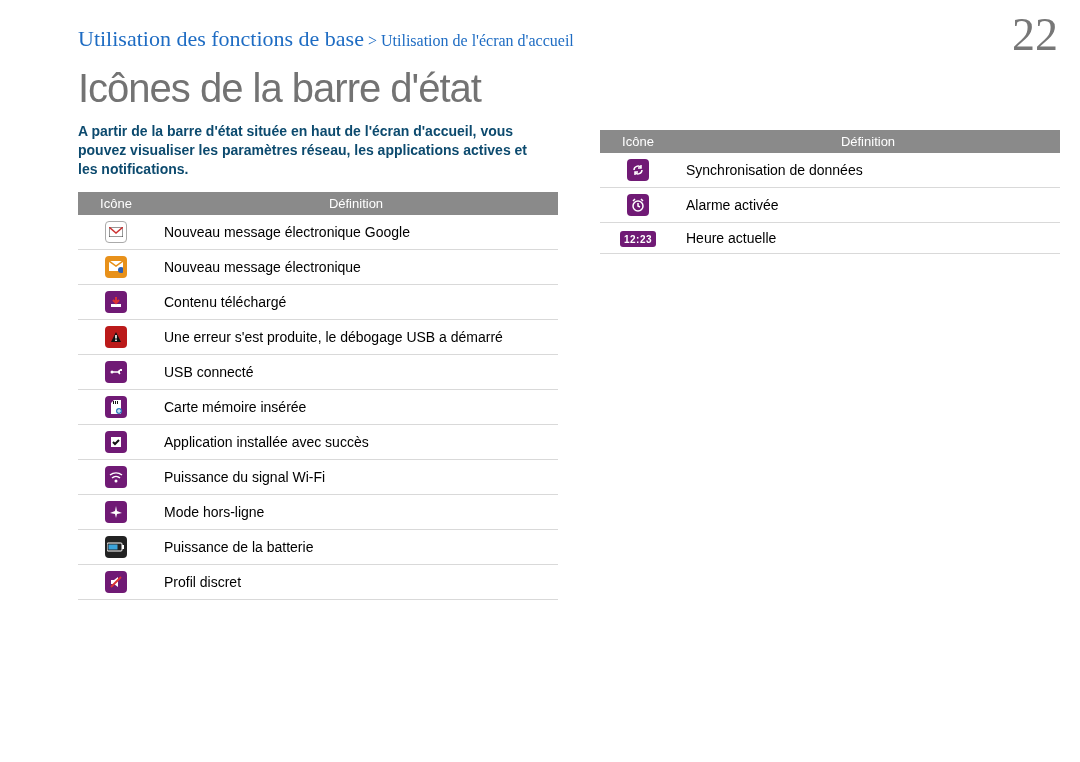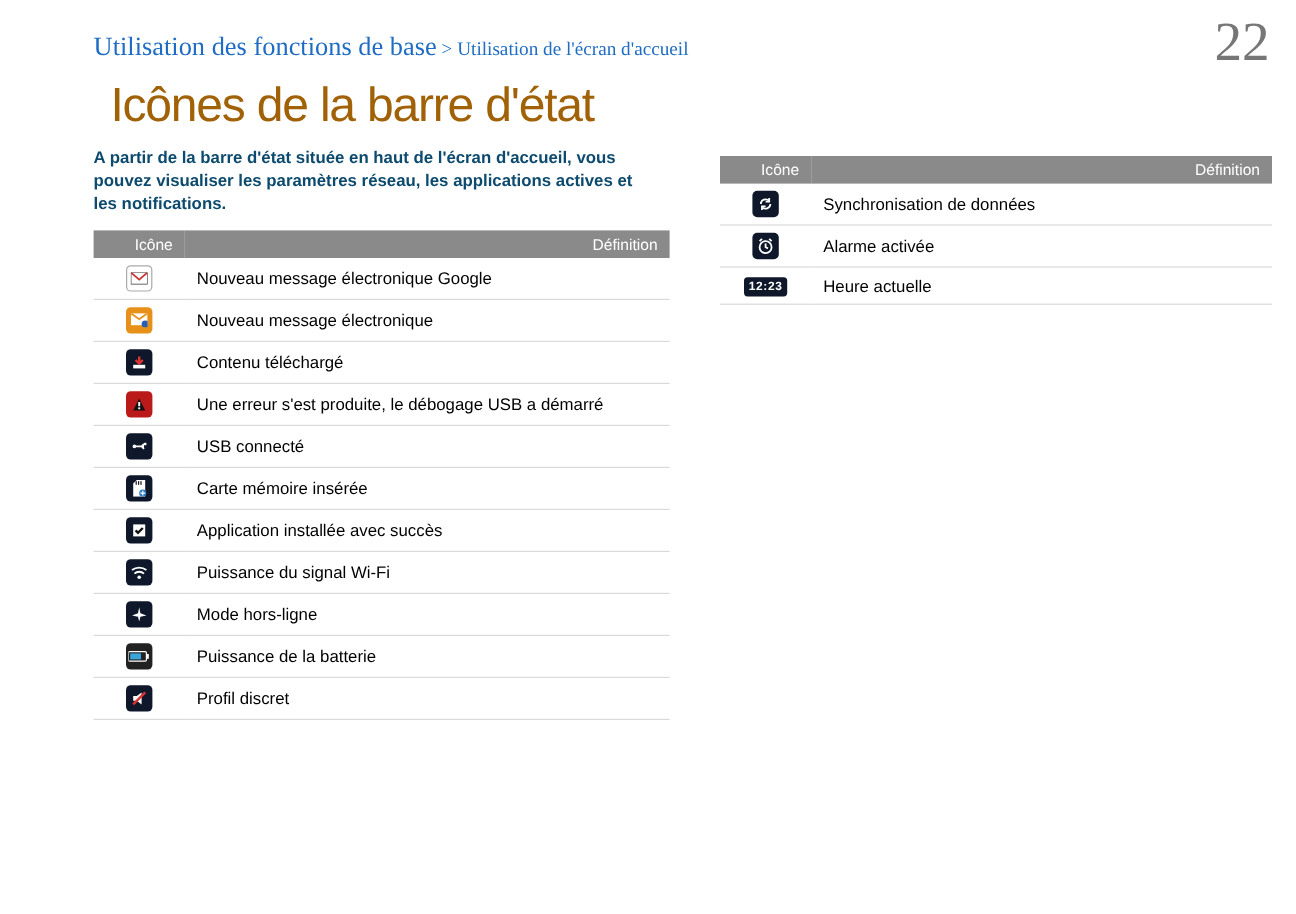--- a/index.html
+++ b/index.html
@@ -39,24 +39,23 @@
     font-family: Georgia, "Times New Roman", serif;
     font-weight: 300;
     font-size: 46px;
     color: #777;
   }
   .title {
     position: absolute;
     top: 66px;
     left: 78px;
     font-size: 40px;
-    color: #a16207;
+    color: #737373;
     font-weight: 400;
     letter-spacing: -1px;
-    margin-left: 14px;
   }
   .intro {
     position: absolute;
     top: 122px;
     left: 78px;
     width: 450px;
     font-size: 14px;
     line-height: 1.35;
     color: #0c4a6e;
     font-weight: bold;
@@ -74,21 +73,21 @@
     width: 460px;
   }
   table.icon-table {
     width: 100%;
     border-collapse: collapse;
   }
   table.icon-table th {
     background: #8A8A8A;
     color: #fff;
     font-weight: normal;
-    text-align: right;
+    text-align: center;
     font-size: 13px;
     padding: 4px 10px;
   }
   table.icon-table th.ico-col { width: 56px; }
   table.icon-table td {
     border-bottom: 1px solid #d9d9d9;
     padding: 6px 10px;
     font-size: 14px;
     vertical-align: middle;
     line-height: 1.3;
@@ -98,21 +97,21 @@
     width: 56px;
   }
   
   .ic {
     display: inline-flex;
     align-items: center;
     justify-content: center;
     width: 22px;
     height: 22px;
     border-radius: 4px;
-    background: #0f172a;
+    background: #701a75;
     color: #fff;
     font-size: 12px;
     vertical-align: middle;
     box-sizing: border-box;
     position: relative;
   }
   .ic svg { display: block; }
   .ic.white { background: #fff; color: #111; border: 1px solid #aaa; }
   .ic-orange { background: #e8911a; }
   .ic-red { background: #bb1a1a; }

